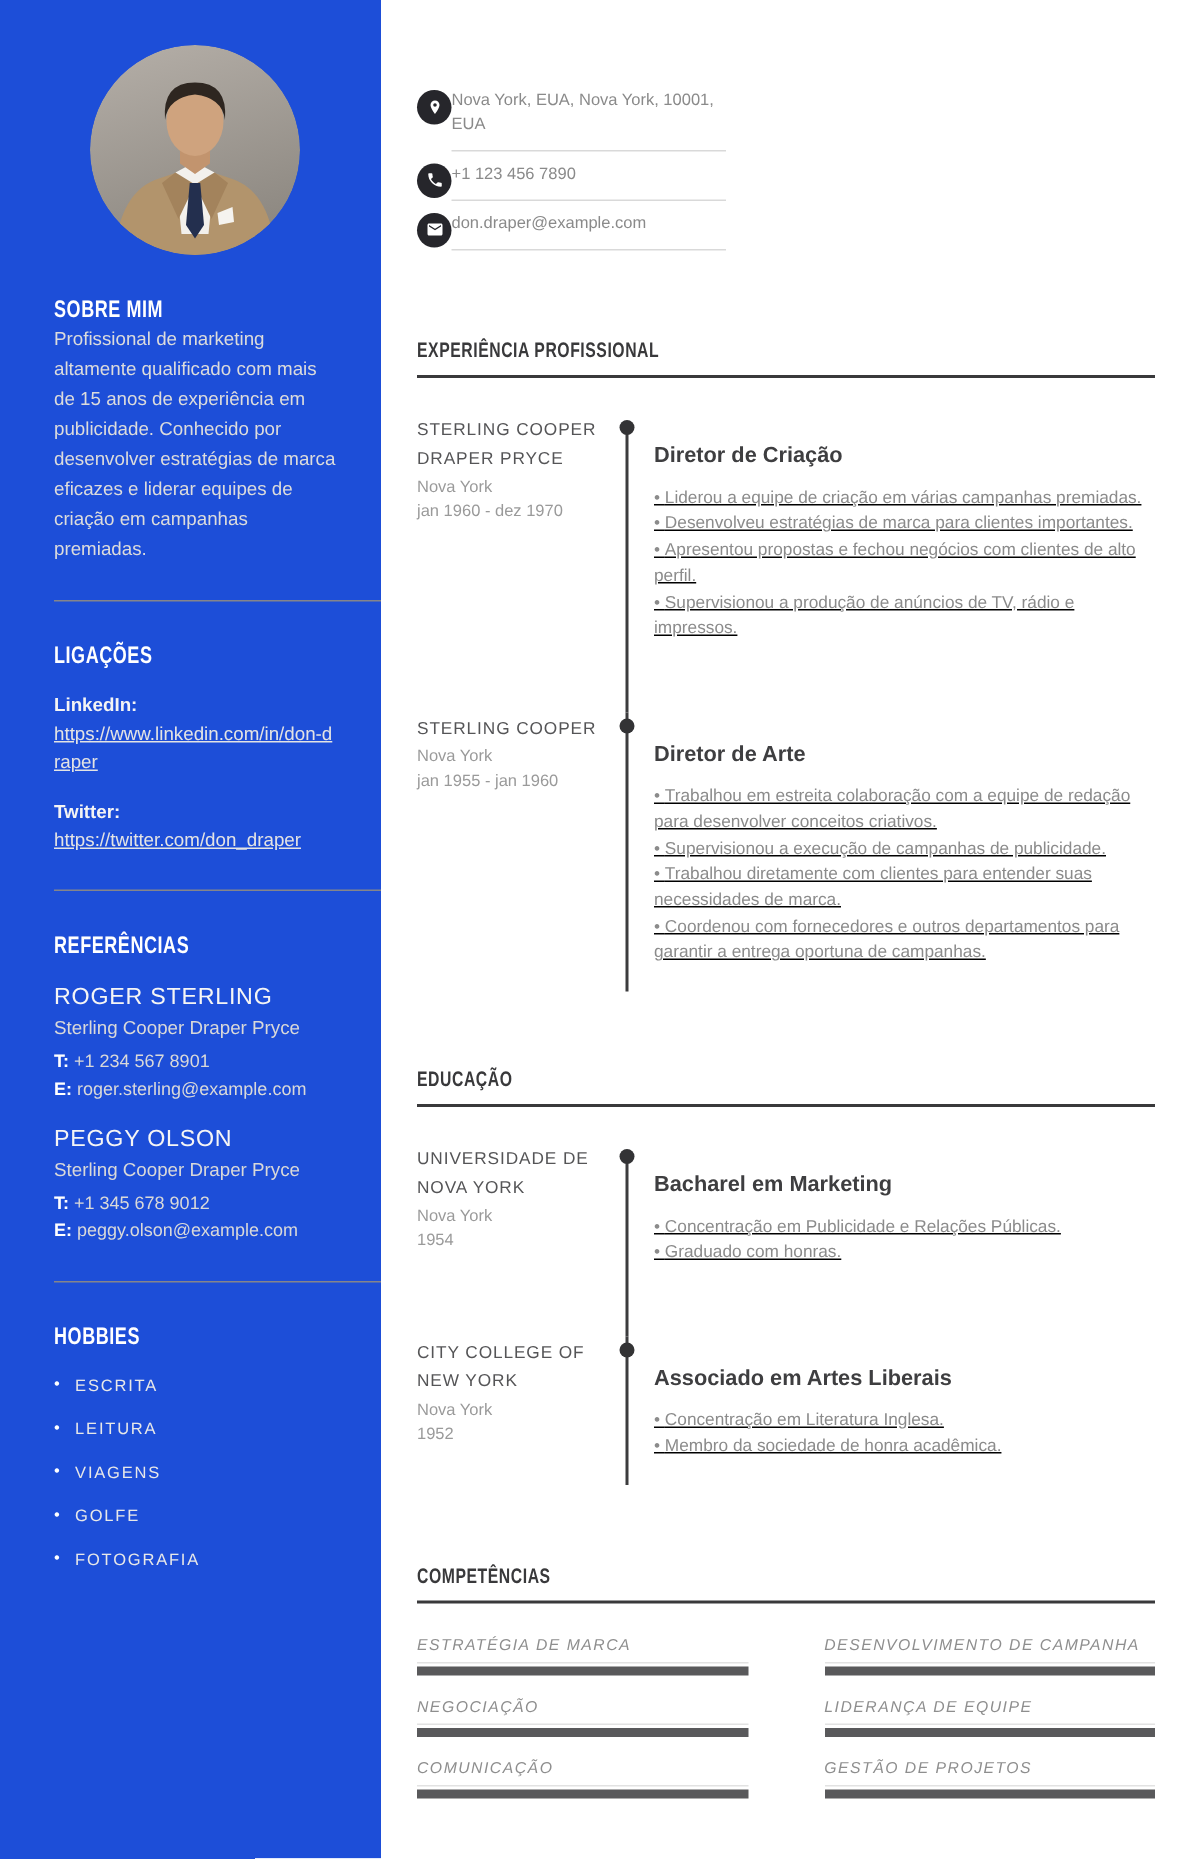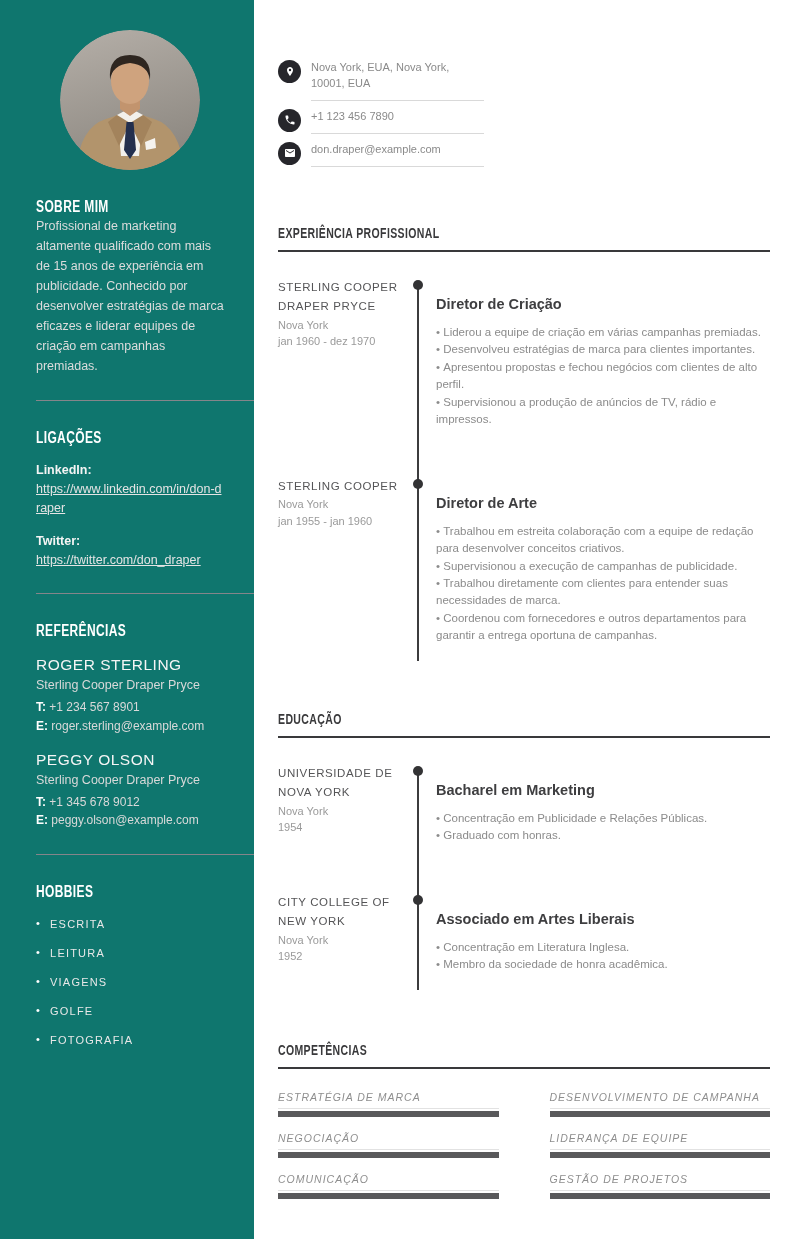--- a/index.html
+++ b/index.html
@@ -1,21 +1,21 @@
 <!DOCTYPE html>
 <html><head>
 <meta charset="utf-8">
 <style>
   * { margin:0; padding:0; box-sizing:border-box; }
   html,body { background:#fff; }
   body { font-family:"Liberation Sans", sans-serif; }
   .page { width:794px; height:1239px; display:flex; overflow:hidden; background:#fff; }
 
   
-  .sidebar { flex:0 0 254px; background:#0f766e; color:#e6e6e6; padding:0 30px 30px 36px; overflow:hidden; }
+  .sidebar { flex:0 0 254px; background:#1d4ed8; color:#e6e6e6; padding:0 30px 30px 36px; overflow:hidden; }
   .photo-wrap { width:140px; height:140px; margin:30px auto 0 auto; border-radius:50%; overflow:hidden; }
   .photo-wrap svg { display:block; }
 
   .cond { display:inline-block; transform:scaleX(0.75); transform-origin:0 50%; white-space:nowrap; font-weight:700; }
 
   .sb-heading { margin-top:28px; font-size:16px; color:#ffffff; letter-spacing:0.5px; }
   .sb-text { font-size:12.5px; line-height:1.6; color:#dcdcdc; }
   .sb-divider { border:none; border-top:1px solid #85858a; margin:24px -30px 0 0; }
 
   .link-group { margin-top:16px; }
@@ -33,42 +33,42 @@
 
   
   .main { flex:1; padding:56px 24px 30px 24px; }
   .header { display:flex; justify-content:space-between; }
   .name-line { font-size:37px; line-height:1.03; color:#3f3f41; letter-spacing:1px; }
   .name-line .cond { transform:scaleX(0.70); }
   .job-title-wrap { margin-top:12px; font-size:10.5px; letter-spacing:1.5px; color:#9b9b9b; }
   .job-title-wrap .cond { transform:scaleX(0.82); }
 
   .contact-block { width:206px; padding-top:4px; }
-  .c-row { display:flex; gap:10px; margin-bottom:8px; }
+  .c-row { display:flex; margin-bottom:8px; }
   .c-icon { flex:0 0 23px; width:23px; height:23px; border-radius:50%; background:#26262b; display:flex; align-items:center; justify-content:center; }
   .c-icon svg { width:12px; height:12px; fill:#ffffff; }
   .c-text { flex:1; font-size:11px; line-height:1.45; color:#8a8a8a; border-bottom:1px solid #d9d9d9; padding-bottom:8px; }
 
   .m-section { margin-top:50px; }
   .m-heading { font-size:14px; color:#39393b; border-bottom:2px solid #39393b; padding-bottom:9px; }
   .m-heading .cond { letter-spacing:0.5px; }
 
   .entries { margin-top:24px; }
   .entry { display:grid; grid-template-columns:122px 36px 1fr; }
   .entry-info { padding-top:2px; }
   .company { font-size:11.5px; letter-spacing:0.6px; color:#555557; line-height:1.7; font-weight:400; }
   .meta { font-size:11px; color:#9a9a9a; line-height:1.5; }
   .entry-timeline { position:relative; }
   .tl-line { position:absolute; left:50%; top:0; bottom:0; width:2px; margin-left:-1px; background:#3c3c3e; }
   .entry.first .tl-line { top:9px; }
   .tl-dot { position:absolute; left:50%; top:4px; width:10px; height:10px; margin-left:-5px; border-radius:50%; background:#333335; z-index:1; }
   .entry-details { padding-bottom:46px;margin-top:20px; }
   .entry-details.last { padding-bottom:16px; }
   .entry-title { font-size:14.5px; font-weight:700; color:#3e3e40; }
-  .bullets { margin-top:12px; }
+  .bullets { margin-top:12px;text-decoration:underline; }
   .bullet { font-size:11.5px; color:#8b8b8b; line-height:1.52; }
   .bullet::before { content:"\2022\00a0"; }
 
   .skill-grid { margin-top:22px; display:grid; grid-template-columns:1fr 1fr; column-gap:51px; row-gap:15px; }
   .skill-label { font-size:10.5px; letter-spacing:1px; color:#8e8e8e; padding-bottom:5px; border-bottom:1px solid #e2e2e2;font-style:italic; }
   .skill-track { margin-top:2px; height:6px; background:#dedede; }
   .skill-fill { height:100%; background:#59595b; }
 
   .section-skills { margin-top:52px; }
   .section-languages { margin-top:64px; }

